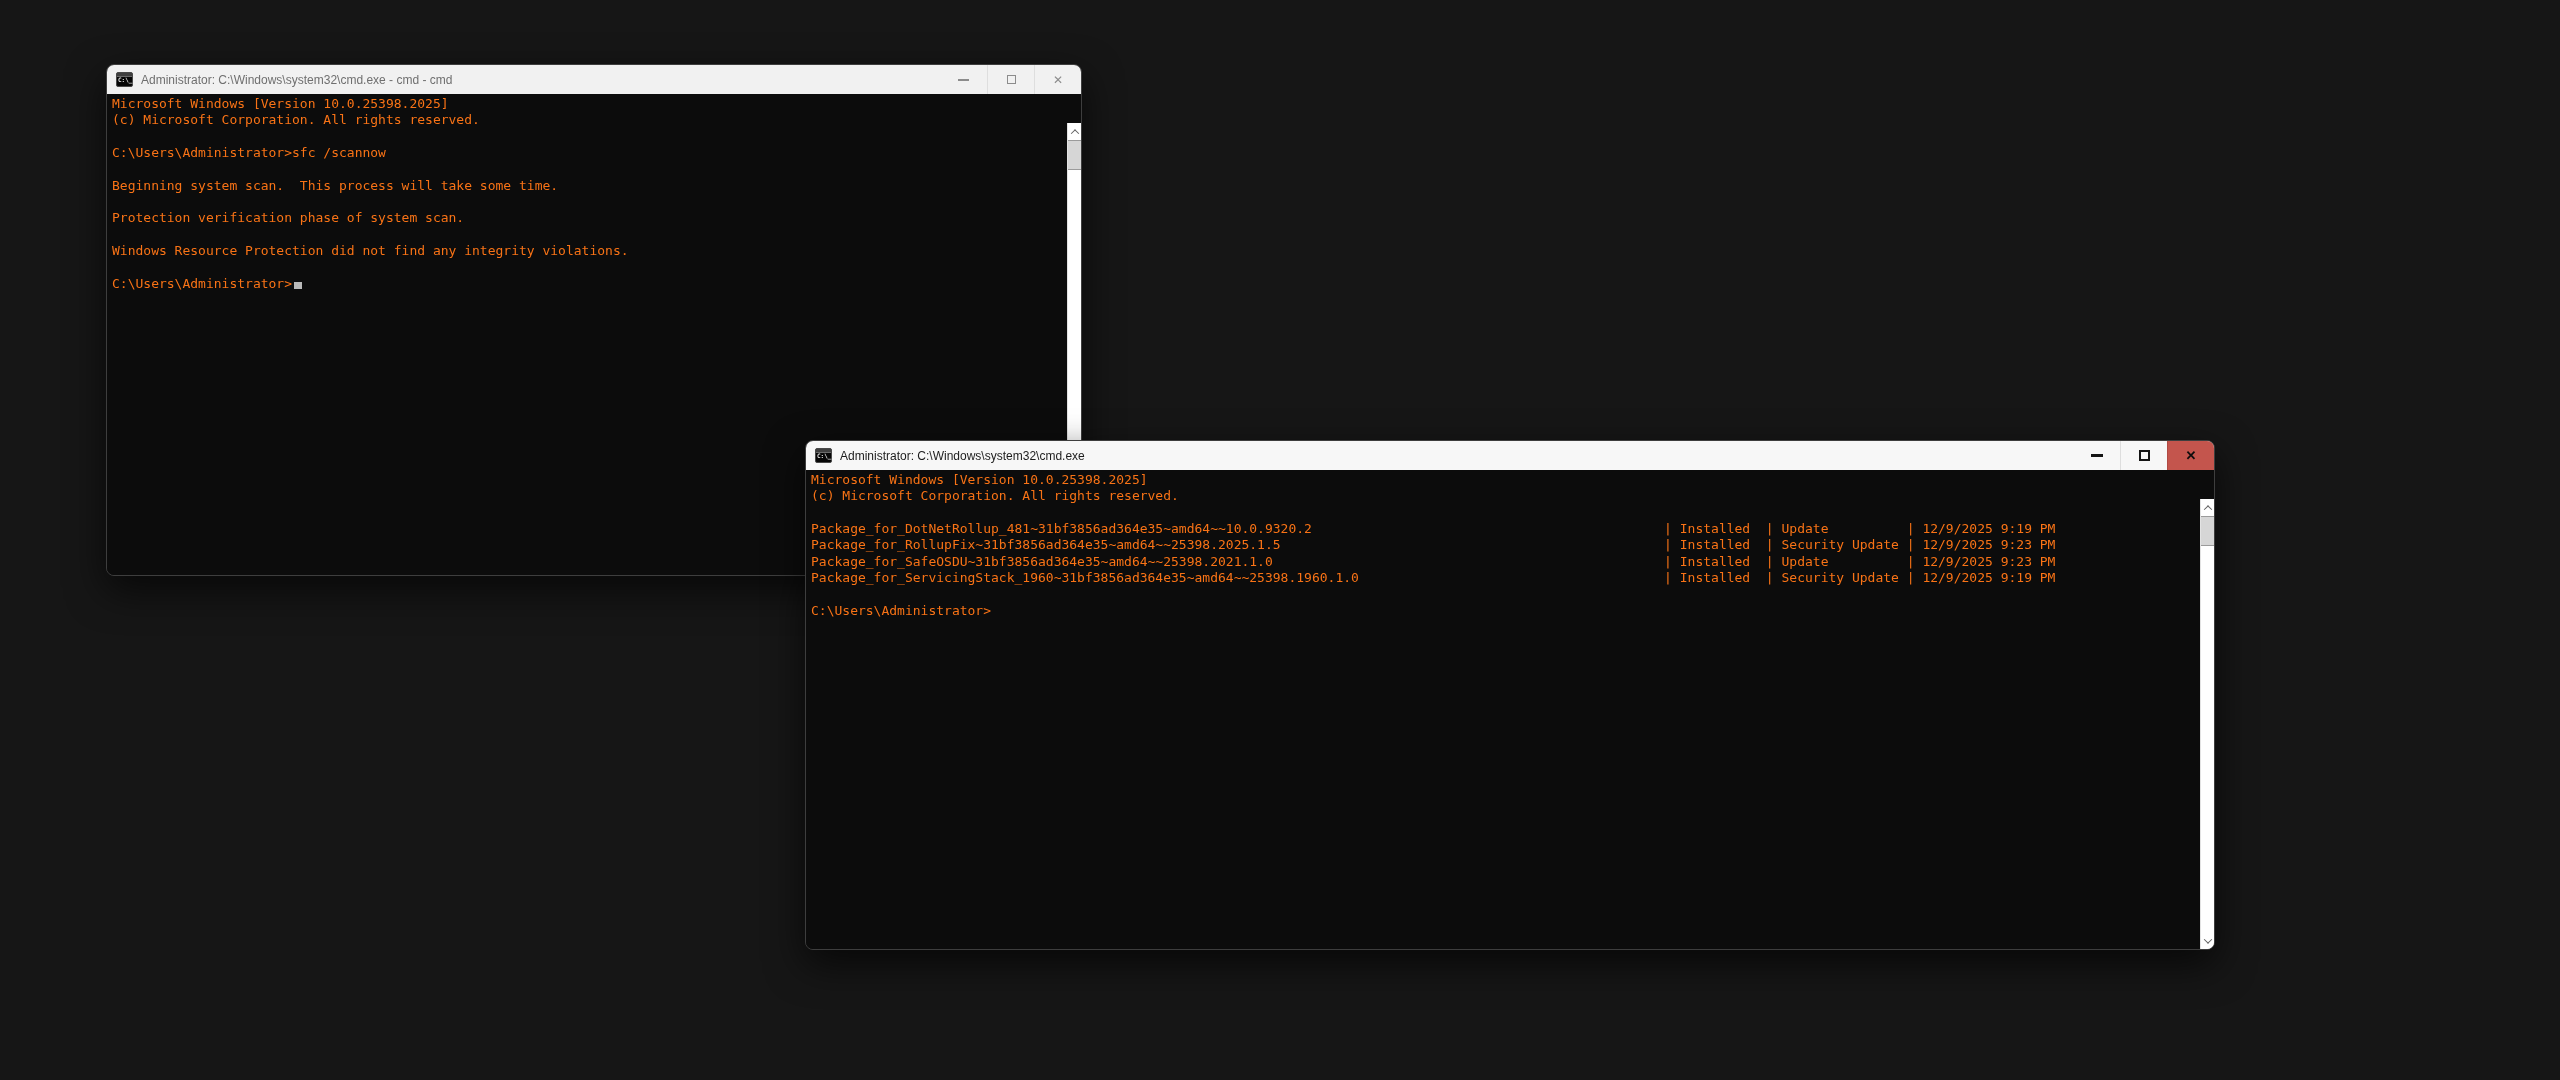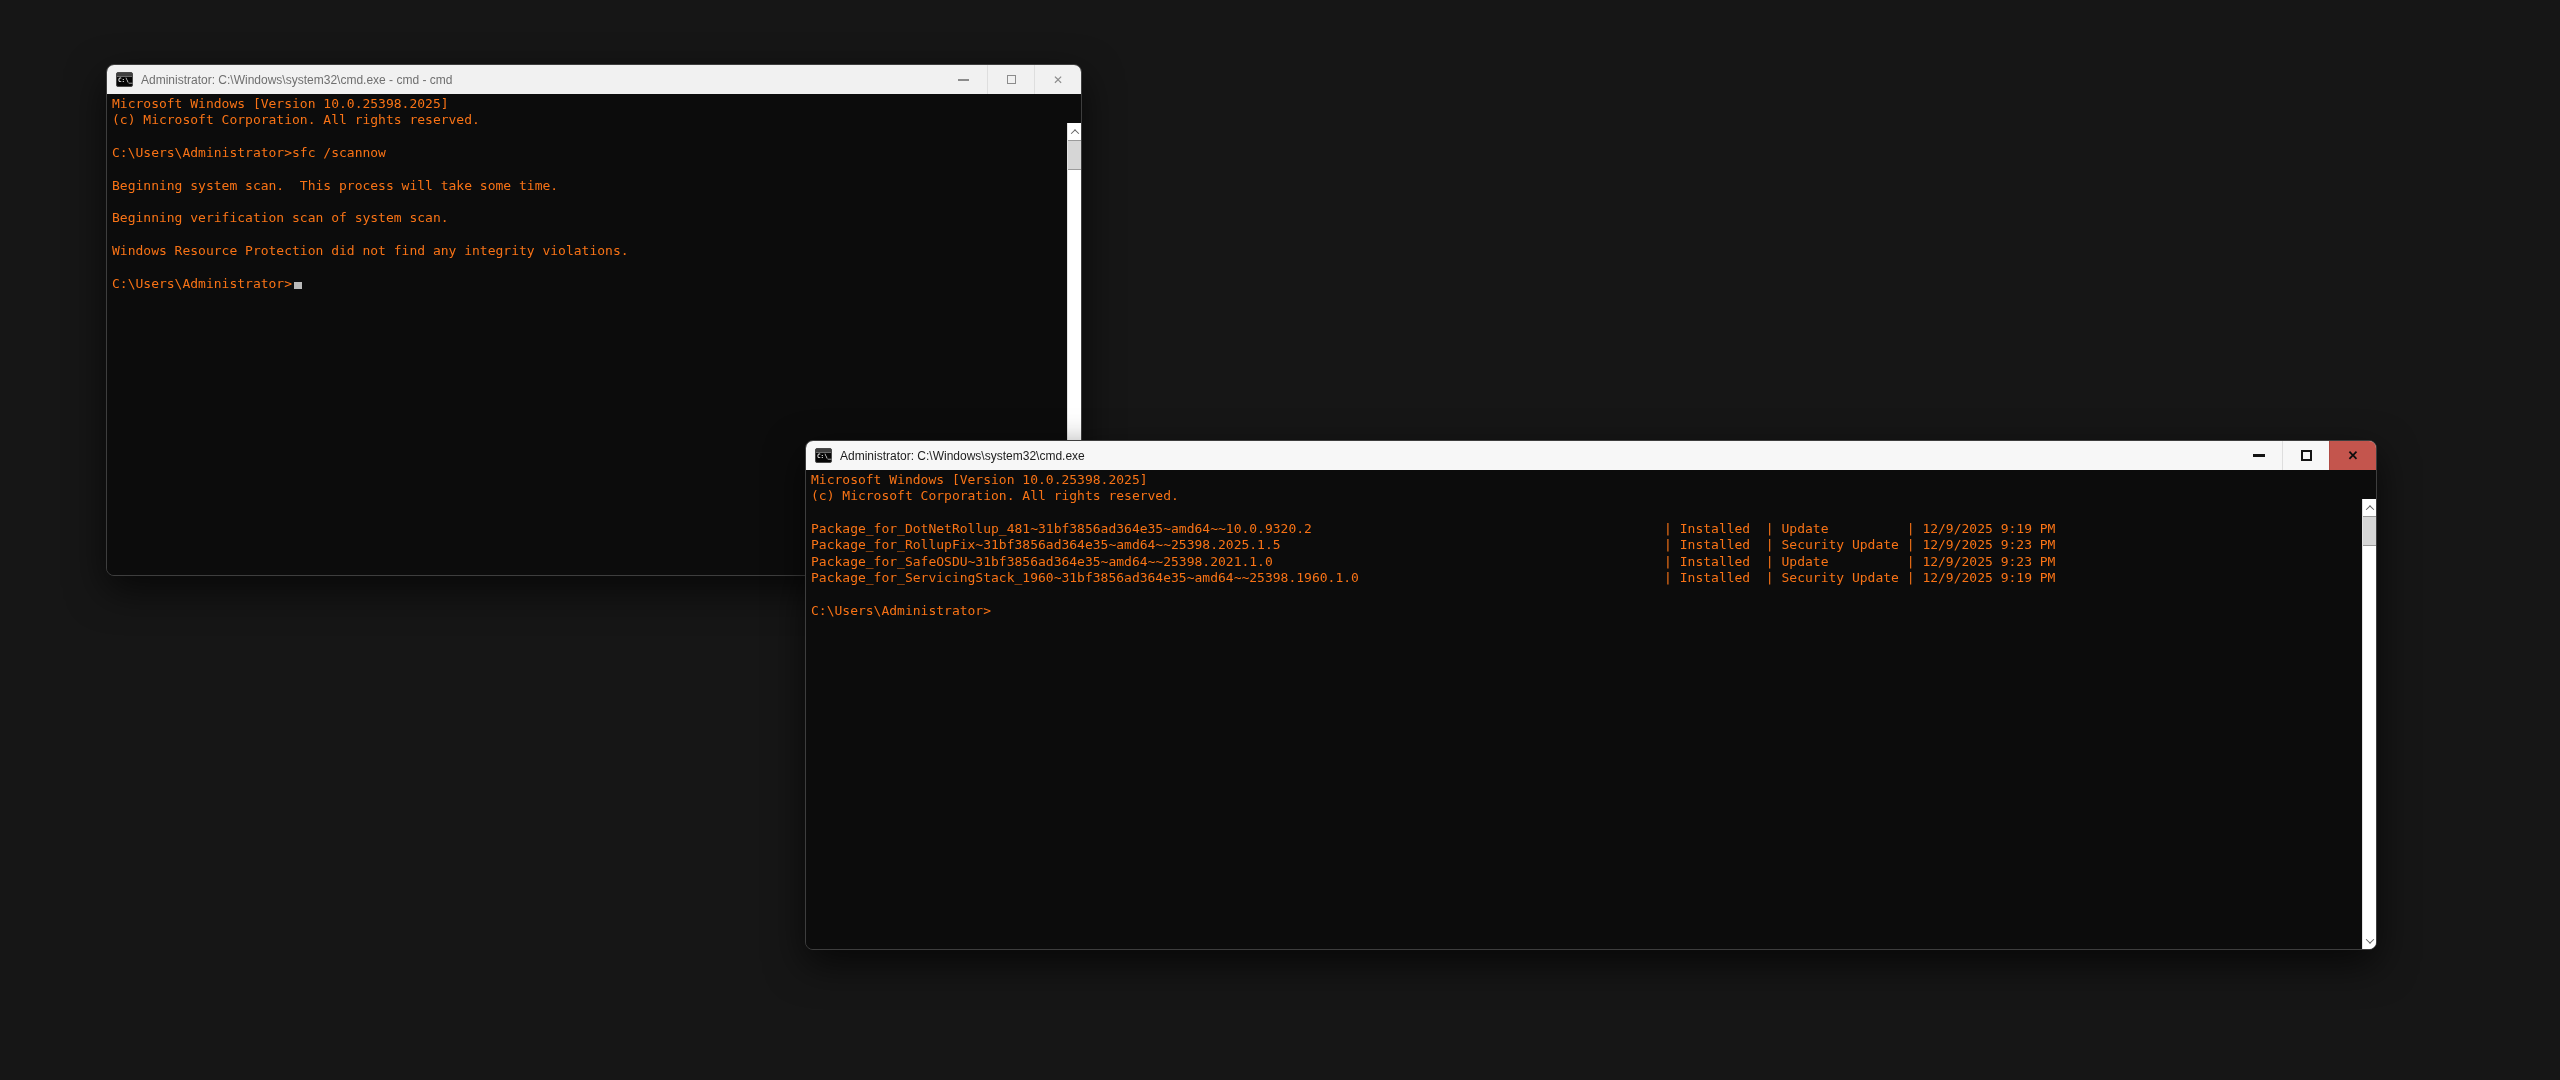--- a/index.html
+++ b/index.html
@@ -4,21 +4,21 @@
 <style>
   * { margin:0; padding:0; box-sizing:border-box; }
   html,body { width:2560px; height:1080px; background:#161616; overflow:hidden;
               font-family:"Liberation Sans", sans-serif; }
   .desktop { position:relative; width:2560px; height:1080px; background:#161616; }
 
   
   .window { position:absolute; border-radius:8px; overflow:hidden;
             border:1px solid #3e3e3e; box-shadow:0 14px 38px rgba(0,0,0,.65); }
   .w1 { left:106px; top:64px; width:976px; height:512px; z-index:1; }
-  .w2 { left:805px; top:440px; width:1572px; height:510px; z-index:2; }
+  .w2 { left:805px; top:440px; width:1410px; height:510px; z-index:2; }
 
   .titlebar { height:29px; display:flex; align-items:center; padding-left:9px; gap:8px;
               user-select:none; }
   .w1 .titlebar { background:#f1f1f1; }
   .w2 .titlebar { background:#f7f7f7; }
   .title { font-size:12px; white-space:nowrap; overflow:hidden; }
   .w1 .title { color:#6f6f6f; }
   .w2 .title { color:#1c1c1c; }
 
   
@@ -89,21 +89,21 @@
     </header>
     <div class="console">
       <div class="lines">
           <div class="cline">Microsoft Windows [Version 10.0.25398.2025]</div>
           <div class="cline">(c) Microsoft Corporation. All rights reserved.</div>
           <div class="cline"></div>
           <div class="cline">C:\Users\Administrator&gt;sfc /scannow</div>
           <div class="cline"></div>
           <div class="cline">Beginning system scan.  This process will take some time.</div>
           <div class="cline"></div>
-          <div class="cline">Beginning verification scan of system scan.</div>
+          <div class="cline">Protection verification phase of system scan.</div>
           <div class="cline"></div>
           <div class="cline">Windows Resource Protection did not find any integrity violations.</div>
           <div class="cline"></div>
           <div class="cline">C:\Users\Administrator&gt;<span class="cursor"></span></div>
         </div>
       <div class="scrollbar">
         <div class="sb-btn up">
           <i class="chev up"></i>
         </div>
         <div class="sb-thumb"></div>

